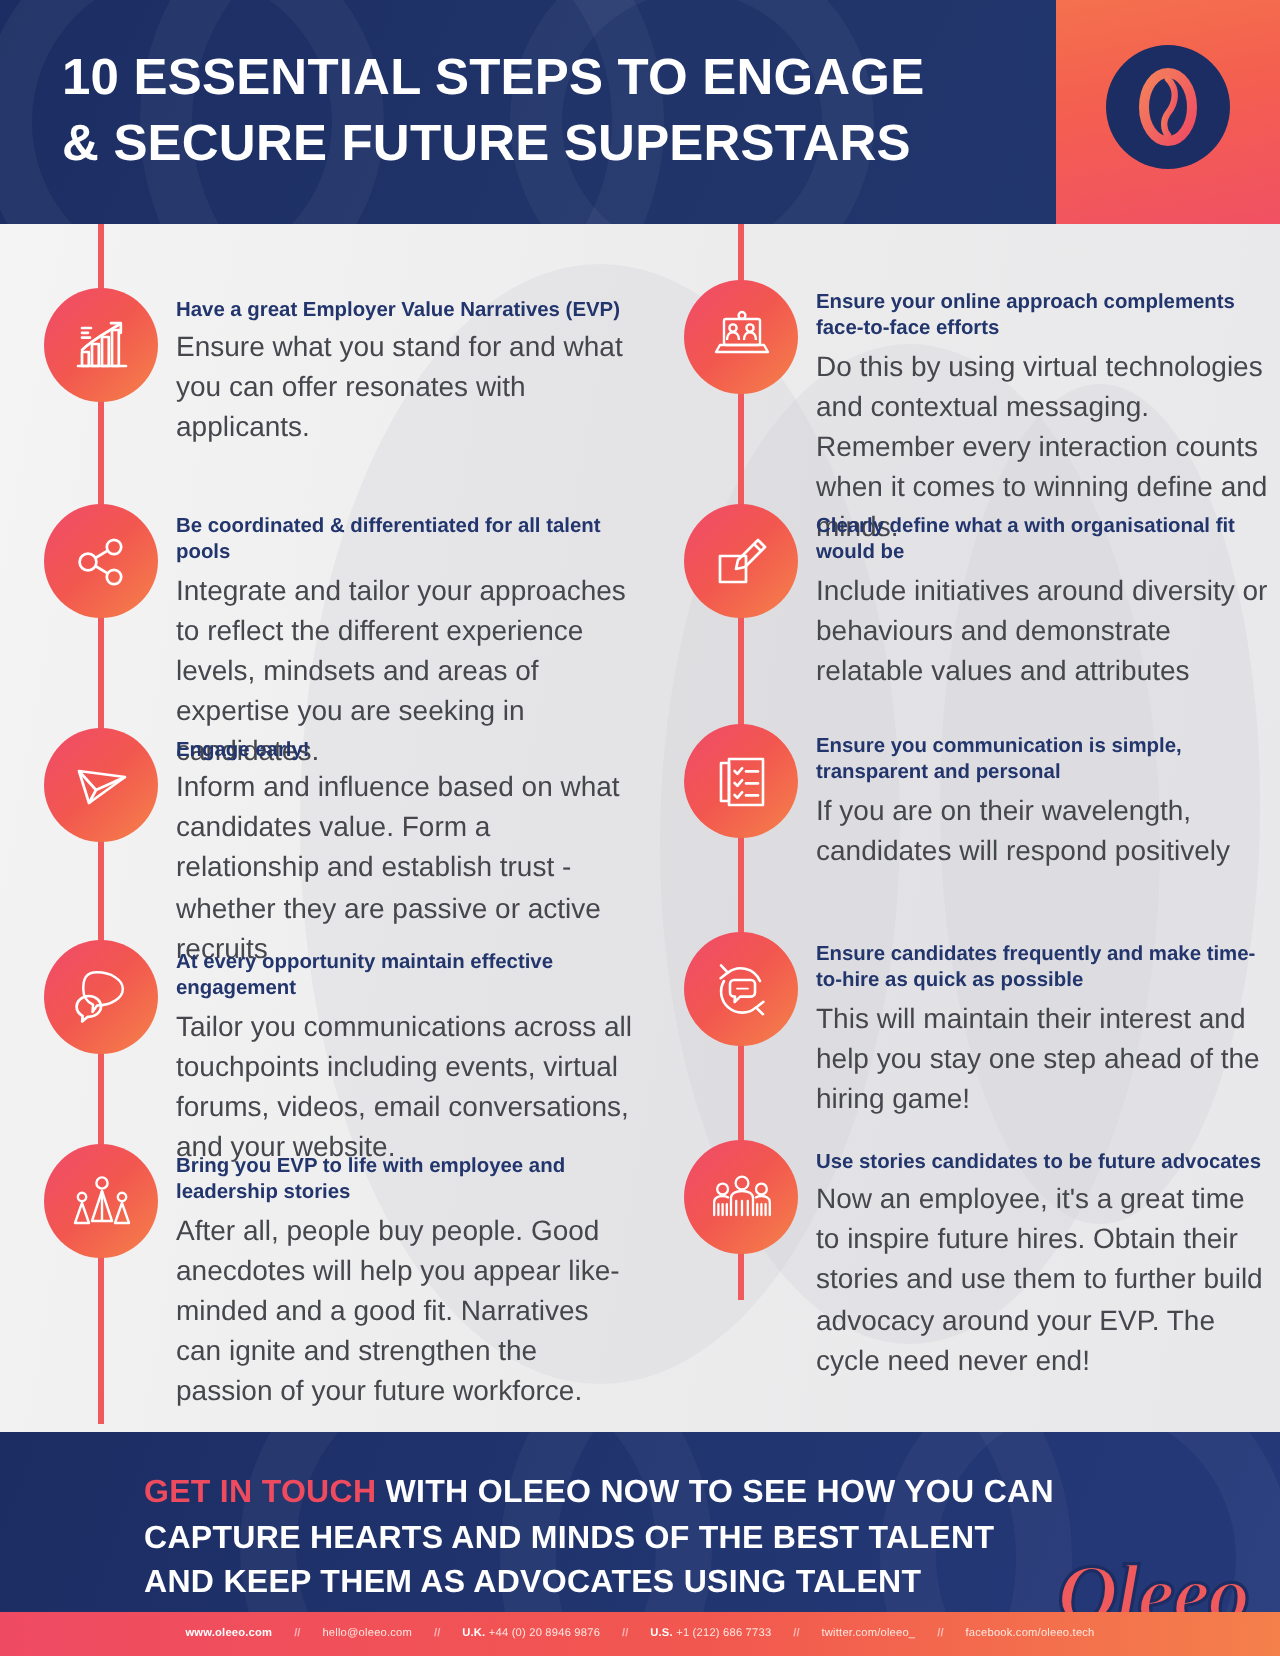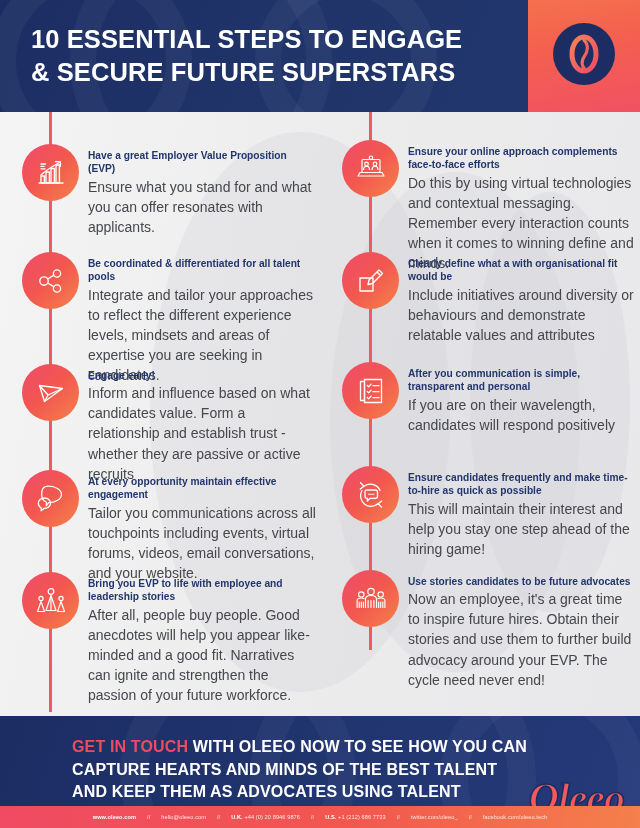--- a/index.html
+++ b/index.html
@@ -260,21 +260,21 @@
             <rect x="5" y="18" width="3.4" height="7"></rect>
             <rect x="10" y="14" width="3.4" height="11"></rect>
             <rect x="15" y="10.5" width="3.4" height="14.5"></rect>
             <rect x="20" y="7" width="3.4" height="18"></rect>
             <path d="M5 17 C10 12, 16 9, 24 4"></path>
             <path d="M19.5 3.6 H24.4 V8.4"></path>
             <path d="M5 6 H9.5 M5 8.4 H8 M5 10.8 H9"></path>
           </svg>
         </div>
         <div class="step-body">
-          <p class="step-title">Have a great Employer Value Proposition (EVP)</p>
+          <p class="step-title">Have a great Employer Value Narratives (EVP)</p>
           <p class="step-text">Ensure what you stand for and what you can offer resonates with applicants.</p>
         </div>
       </div>
 
       <div class="step" style="top:140px">
         <div class="bullet">
           <svg width="30" height="30" viewBox="0 0 30 30" fill="none" stroke="#ffffff" stroke-width="1.35">
             <circle cx="8" cy="15" r="4.2"></circle>
             <circle cx="21" cy="7.5" r="3.6"></circle>
             <circle cx="21" cy="22.5" r="3.6"></circle>
@@ -375,21 +375,21 @@
             <rect x="9" y="4" width="17" height="23"></rect>
             <path d="M11.8 10 L13.2 11.4 L15.6 8.6"></path>
             <path d="M17.5 10.2 H23.5"></path>
             <path d="M11.8 16 L13.2 17.4 L15.6 14.6"></path>
             <path d="M17.5 16.2 H23.5"></path>
             <path d="M11.8 22 L13.2 23.4 L15.6 20.6"></path>
             <path d="M17.5 22.2 H23.5"></path>
           </svg>
         </div>
         <div class="step-body">
-          <p class="step-title">After you communication is simple, transparent and personal</p>
+          <p class="step-title">Ensure you communication is simple, transparent and personal</p>
           <p class="step-text">If you are on their wavelength, candidates will respond positively</p>
         </div>
       </div>
 
       <div class="step" style="top:354px">
         <div class="bullet">
           <svg width="31" height="31" viewBox="0 0 31 31" fill="none" stroke="#ffffff" stroke-width="1.3" stroke-linecap="round" stroke-linejoin="round">
             <path d="M24.5 11 A10.5 10.5 0 0 0 8.5 6.8"></path>
             <path d="M6.5 11 A10.5 10.5 0 0 0 22.5 24.2"></path>
             <path d="M5 3.2 L8.4 6.8 L4.8 9.6"></path>

